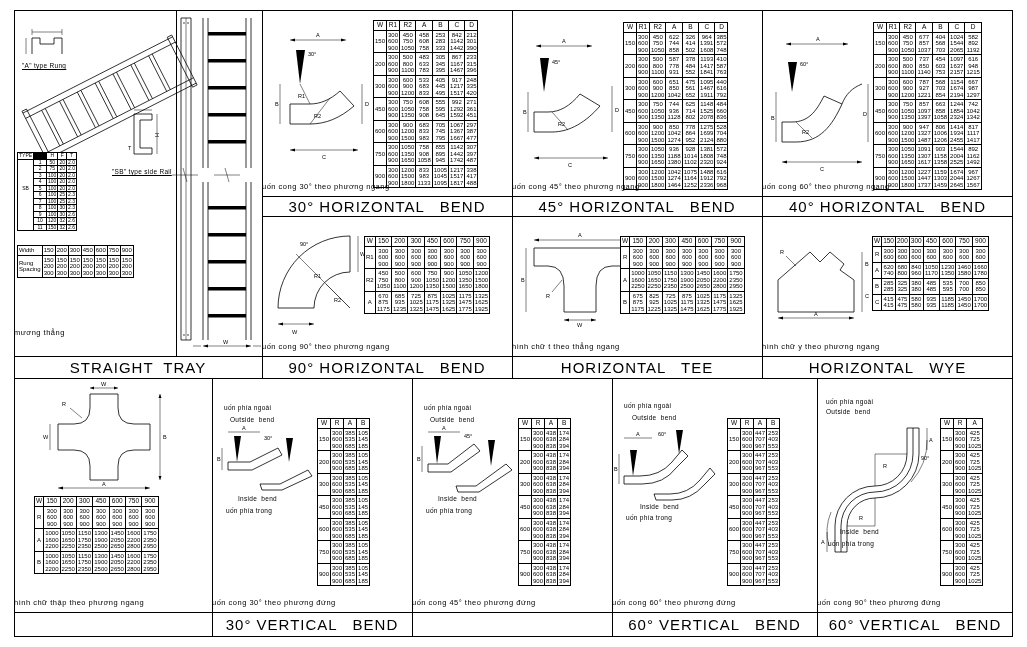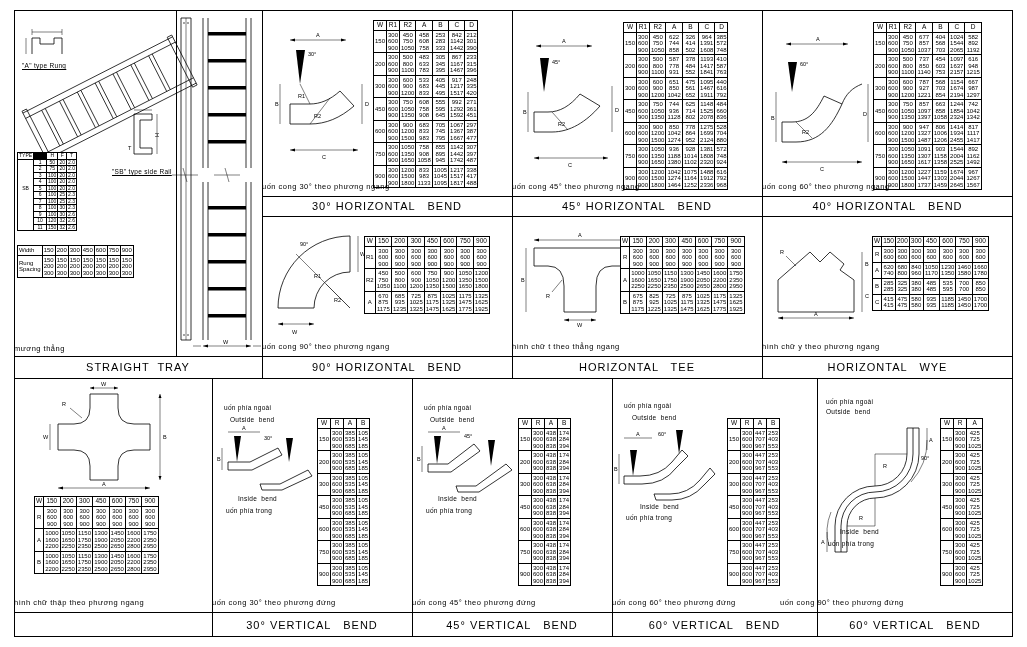--- a/index.html
+++ b/index.html
@@ -2,21 +2,21 @@
 <html><head>
 <meta charset="utf-8">
 <style>
   html,body{margin:0;padding:0;background:#e8e8e8;}
   .sheet{position:relative;width:1027px;height:647px;background:#ffffff;
          font-family:"Liberation Sans",sans-serif;color:#000;overflow:hidden;}
   .frame{position:absolute;left:14px;top:10px;width:997px;height:625px;border:1.5px solid #000;}
   .vl,.hl{position:absolute;background:#000;}
   .vl{width:1px;} .hl{height:1px;}
   .title{position:absolute;display:flex;align-items:center;justify-content:center;
-         font-size:11px;letter-spacing:1px;white-space:pre;}
+         font-size:15px;letter-spacing:1px;white-space:pre;}
   .caption{position:absolute;text-align:left;font-size:7.5px;letter-spacing:.5px;white-space:pre;}
   .lbl{position:absolute;font-size:6.5px;letter-spacing:.3px;white-space:pre;}
   .tbl{position:absolute;}
   table{border-collapse:collapse;border:1px solid #000;background:#fff;}
   td,th{border:1px solid #000;font:600 6px/6.5px "Liberation Sans",sans-serif;
         text-align:center;vertical-align:middle;padding:1px 1px;font-weight:400;}
   th{font-size:6.5px;}
   th.blk{background:#000;color:#000;min-width:10px;}
   td.m0{border-top:none;border-bottom:none;min-width:13px;}
   td.l0,th.l0{text-align:left;}
@@ -2013,21 +2013,20 @@
             <td>
               <div>174</div>
               <div>284</div>
               <div>394</div>
             </td>
           </tr>
         </tbody>
       </table>
     </div>
   <div class="caption" style="left:412px;top:598px;width:200px">uốn cong 45° theo phương đứng</div>
-  <div class="title" style="left:412px;top:612px;width:200px;height:25px">45° VERTICAL   BEND</div>
 
   <div class="lbl" style="left:624px;top:402px">uốn phía ngoài</div>
   <div class="lbl" style="left:632px;top:414px">Outside  bend</div>
   <svg style="left:618px;top:424px" width="100" height="78" viewBox="0 0 100 78">
     <polygon class="f" points="12,26 19,26 15,52"></polygon>
     <path class="d" d="M6,52 H22 Q42,52 54,38 L64,26"></path>
     <path class="d" d="M6,60 H24 Q46,60 58,44 L70,32"></path>
     <line class="d" x1="6" y1="52" x2="6" y2="60"></line>
       <line class="d" x1="64" y1="26" x2="70" y2="32"></line>
     <polygon class="f" points="58,6 65,6 61,30"></polygon>
@@ -2303,18 +2302,18 @@
             </td>
             <td>
               <div>425</div>
               <div>725</div>
               <div>1025</div>
             </td>
           </tr>
         </tbody>
       </table>
     </div>
-  <div class="caption" style="left:780px;top:598px;width:196px">uốn cong 90° theo phương đứng</div>
+  <div class="caption" style="left:817px;top:598px;width:196px">uốn cong 90° theo phương đứng</div>
   <div class="title" style="left:817px;top:612px;width:196px;height:25px">60° VERTICAL   BEND</div>
 
-  <div class="caption" style="left:14px;top:344px;width:248px">mương thẳng</div>
+  <div class="caption" style="left:14px;top:328px;width:248px">mương thẳng</div>
   <div class="title" style="left:14px;top:356px;width:248px;height:22px">STRAIGHT  TRAY</div>
 </div>
 
 </body></html>

